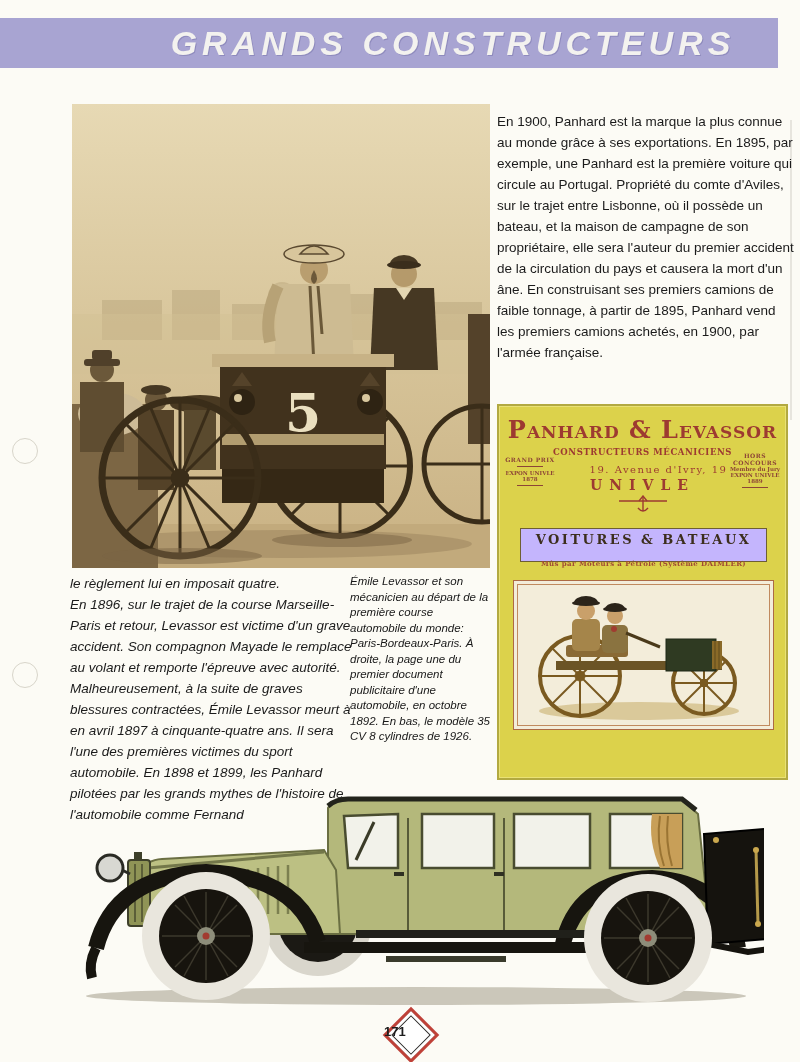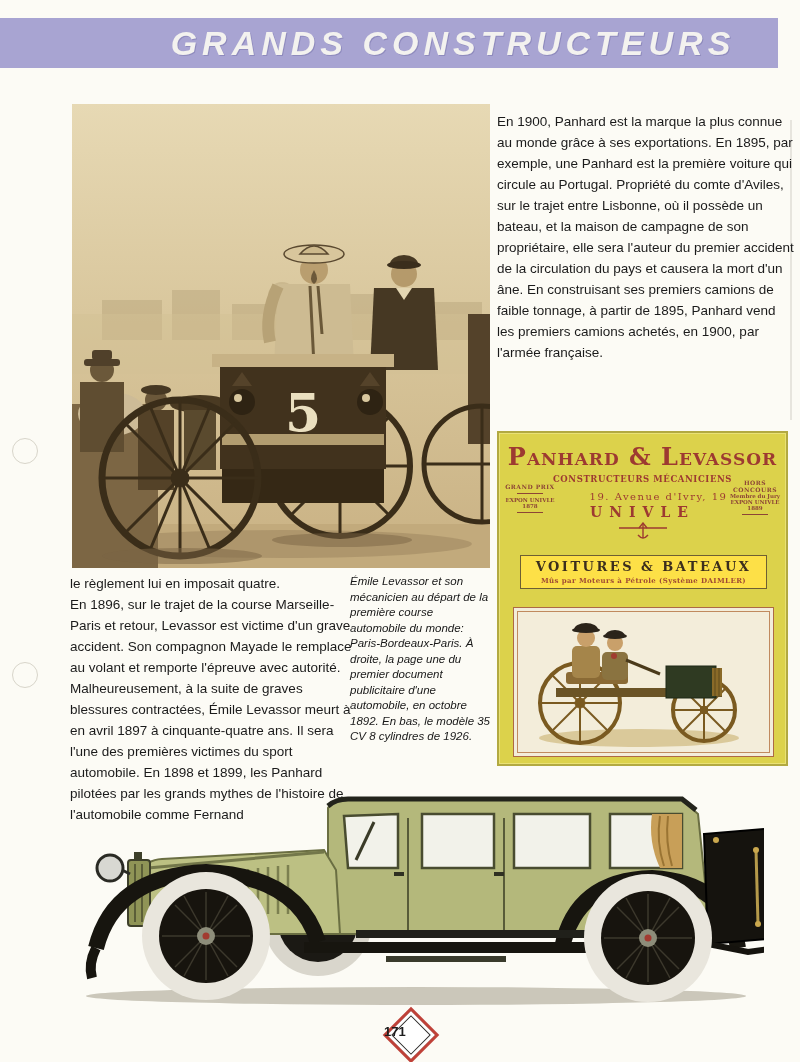--- a/index.html
+++ b/index.html
@@ -18,51 +18,51 @@
   .hole.h1{top:438px;} .hole.h2{top:662px;}
 
   
   .photo{position:absolute;left:72px;top:104px;width:418px;height:464px;background:#d8c79e;}
   .photo svg{display:block;}
 
   
   .col{position:absolute;color:#1b1b1b;font-size:13.5px;line-height:21px;}
   .col p{margin:0;}
   .col-right{left:497px;top:111px;width:298px;}
-  .col-left{left:70px;top:573px;width:290px;}
+  .col-left{left:70px;top:573px;width:290px;font-style:italic;}
 
   
   .caption{position:absolute;left:350px;top:574px;width:142px;font-style:italic;
     font-size:11.5px;line-height:15.5px;color:#181818;}
 
   
-  .advert{position:absolute;left:497px;top:431px;width:291px;height:335px;box-sizing:border-box;
+  .advert{position:absolute;left:497px;top:404px;width:291px;height:376px;box-sizing:border-box;
     background:#dcd24b;border:2px solid #b2a941;box-shadow:inset 0 0 0 1px #e9e175;}
   .ad-title{margin-top:9px;text-align:center;font-family:"DejaVu Serif","Liberation Serif",serif;
     font-weight:bold;font-variant:small-caps;font-size:24px;letter-spacing:1px;color:#9d3a31;}
   .ad-sub{margin-top:3px;text-align:center;font-family:"DejaVu Serif","Liberation Serif",serif;
     font-weight:bold;font-size:8.5px;letter-spacing:.6px;color:#9d3a31;}
   .ad-addr{margin-top:7px;text-align:center;font-family:"DejaVu Serif","Liberation Serif",serif;
     font-size:10px;letter-spacing:1.5px;color:#9d3a31;margin-left:32px;}
   .ad-city{margin-top:2px;text-align:center;font-family:"DejaVu Serif","Liberation Serif",serif;
     font-weight:bold;font-size:14px;letter-spacing:7px;color:#9d3a31;}
   .ad-ornament{display:block;margin:2px auto 0;}
   .badge{position:absolute;width:56px;text-align:center;color:#8d4536;
     font-family:"DejaVu Serif","Liberation Serif",serif;font-weight:bold;}
   .badge .b1{font-size:6px;letter-spacing:.5px;}
   .badge .b2,.badge .b3{font-size:5.5px;}
   .badge .sq{width:26px;height:0;border-top:1px solid #8d4536;margin:3px auto;}
   .badge-left{left:3px;top:50px;}
   .badge-right{right:3px;top:46px;}
   .ad-banner{position:absolute;left:21px;top:122px;width:247px;height:34px;box-sizing:border-box;
-    background:#fde047;border:1px solid #6e5f33;text-align:center;padding-top:3px;}
+    background:#c4b5fd;border:1px solid #6e5f33;text-align:center;padding-top:3px;}
   .ad-banner .bt{font-family:"DejaVu Serif","Liberation Serif",serif;font-weight:bold;
     font-size:13px;letter-spacing:2.5px;color:#3c2e1d;}
   .ad-banner .bs{font-family:"DejaVu Serif","Liberation Serif",serif;font-weight:bold;
-    font-size:7px;letter-spacing:.4px;color:#a04a34;margin-top:2px;}
+    font-size:7px;letter-spacing:.4px;color:#a04a34;margin-top:12px;}
   .ad-frame{position:absolute;left:14px;top:174px;width:261px;height:150px;box-sizing:border-box;
     background:#f3edda;border:1px solid #ad6a44;box-shadow:inset 0 0 0 3px #f3edda, inset 0 0 0 4px #c08a5e;}
 
   
   .car-bottom{position:absolute;left:56px;top:772px;width:708px;height:240px;}
 
   
   .page-badge{position:absolute;left:384px;top:1008px;width:48px;height:48px;}
   .diamond{position:absolute;left:7px;top:7px;width:34px;height:34px;transform:rotate(45deg);
     background:#fff;border:3px solid #bf4138;box-shadow:inset 0 0 0 3px #fff,inset 0 0 0 4px #2e2c2a;}

